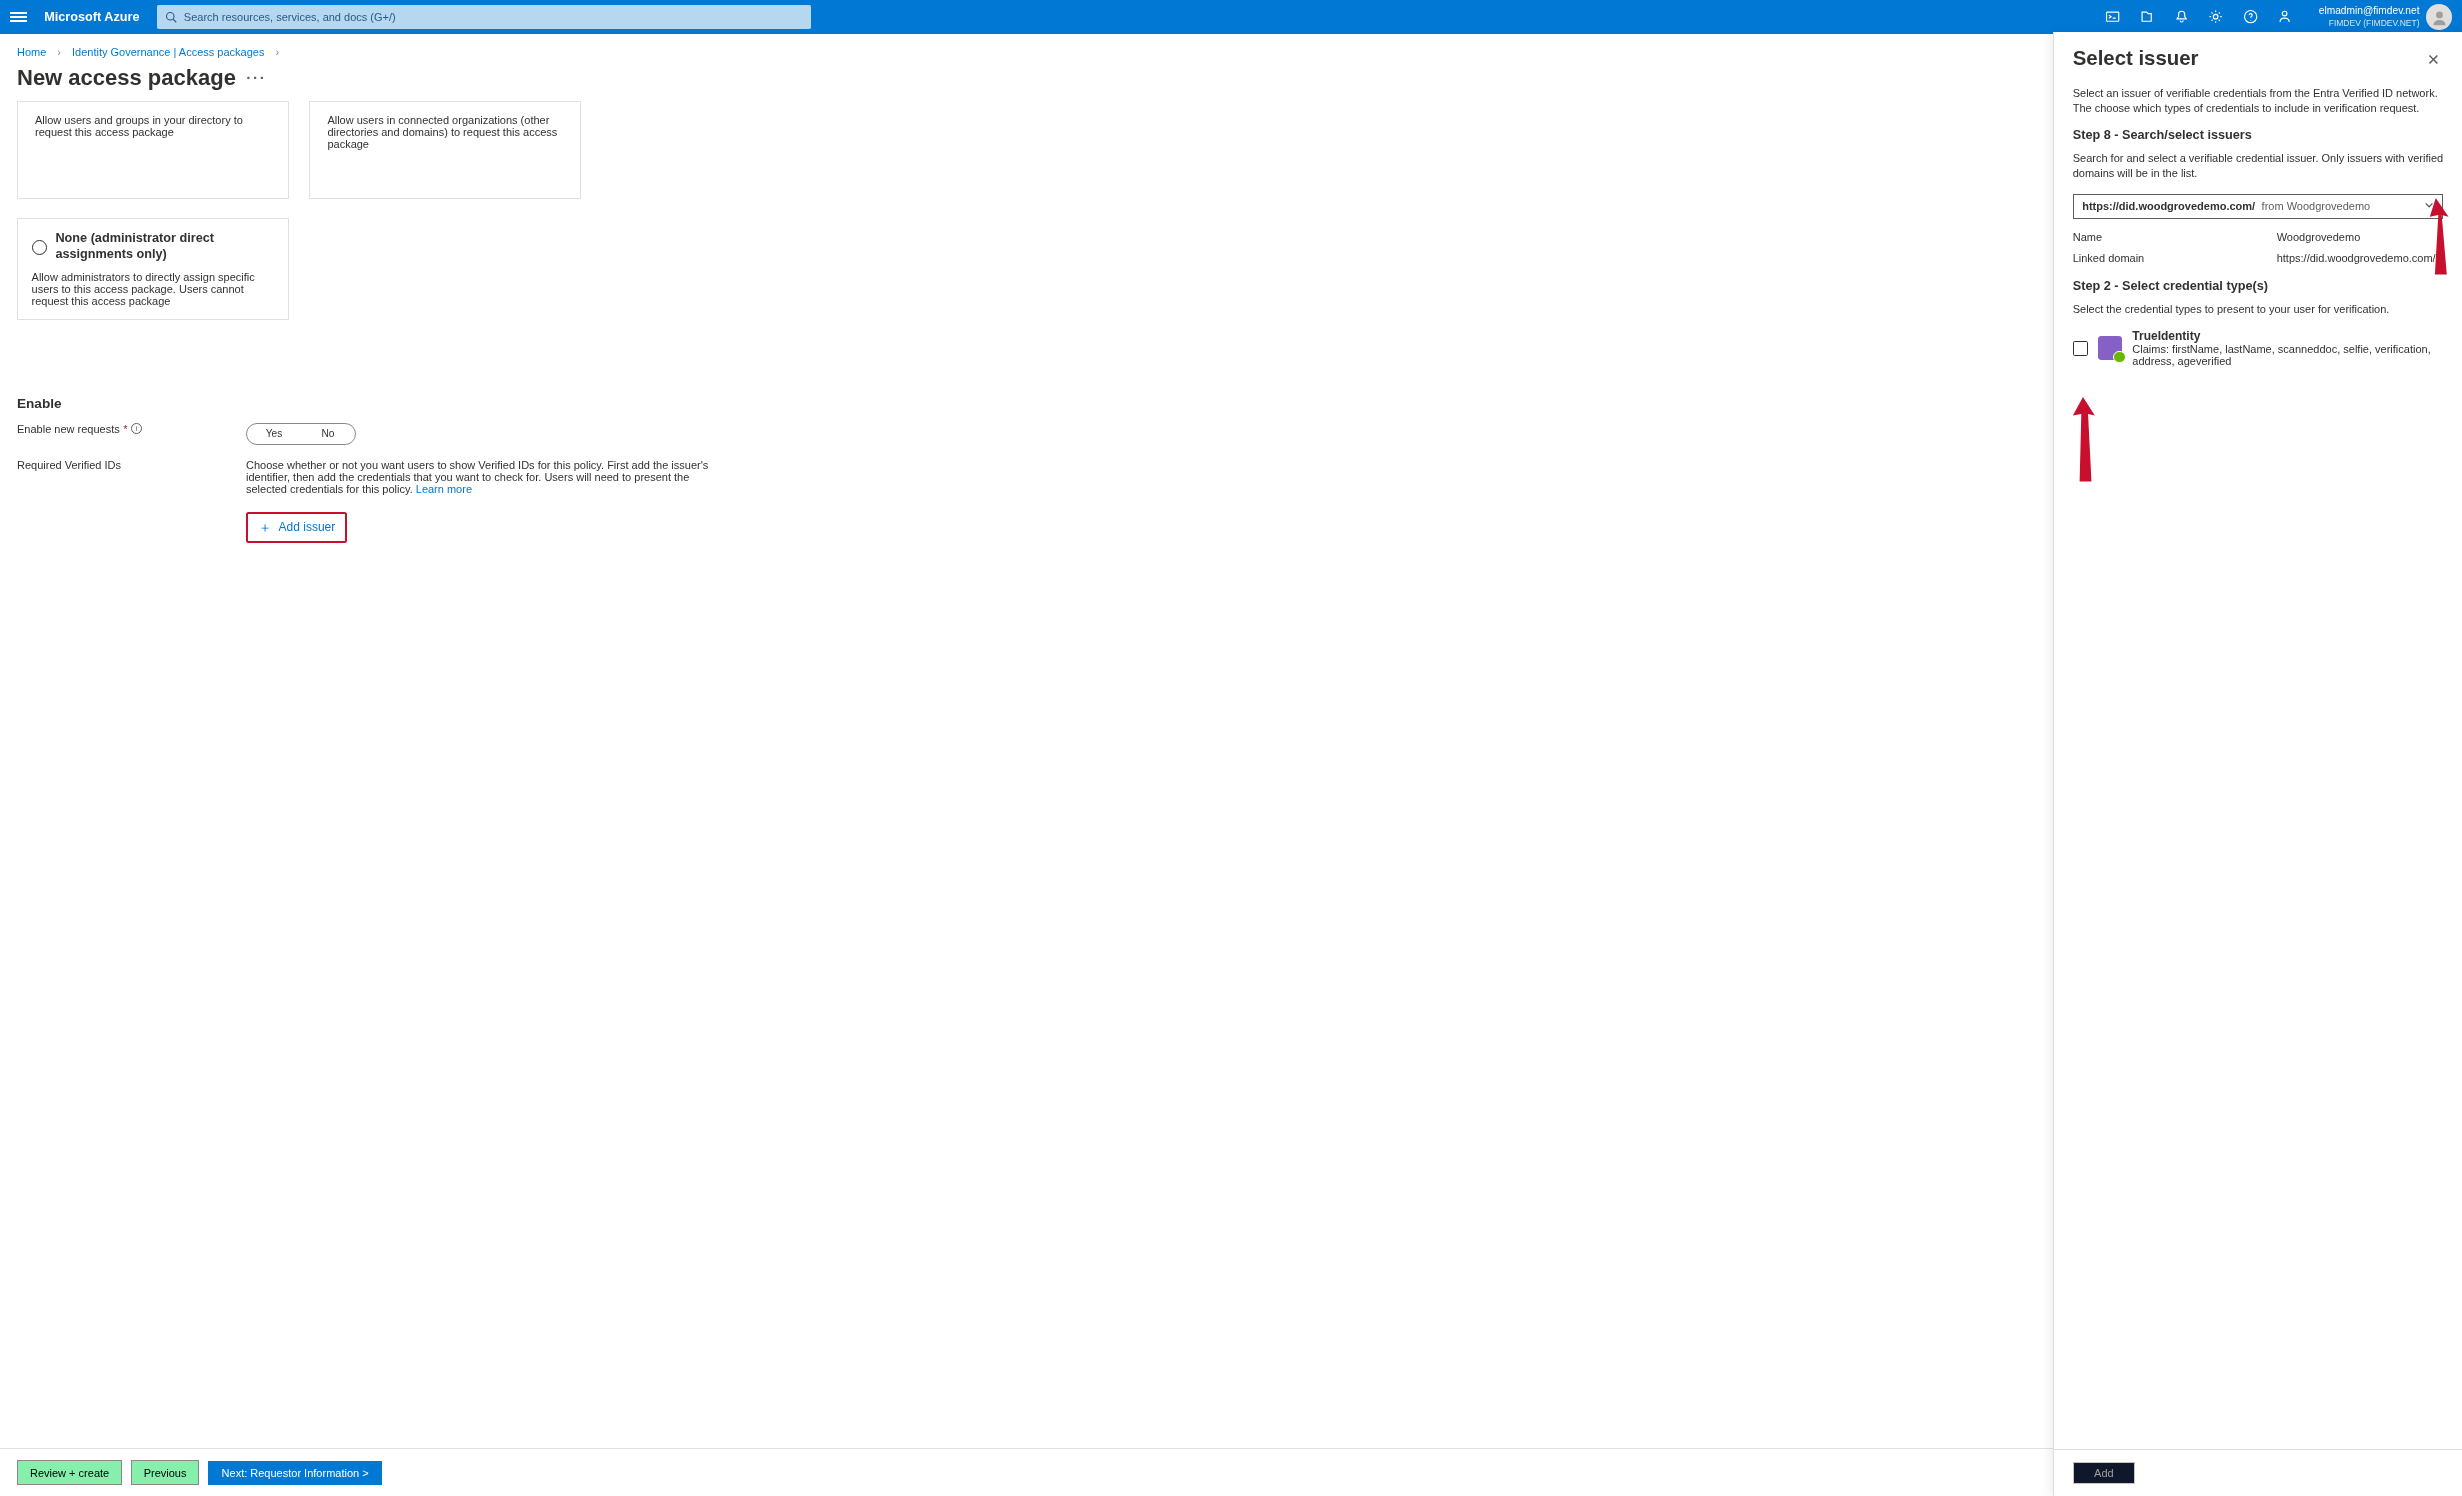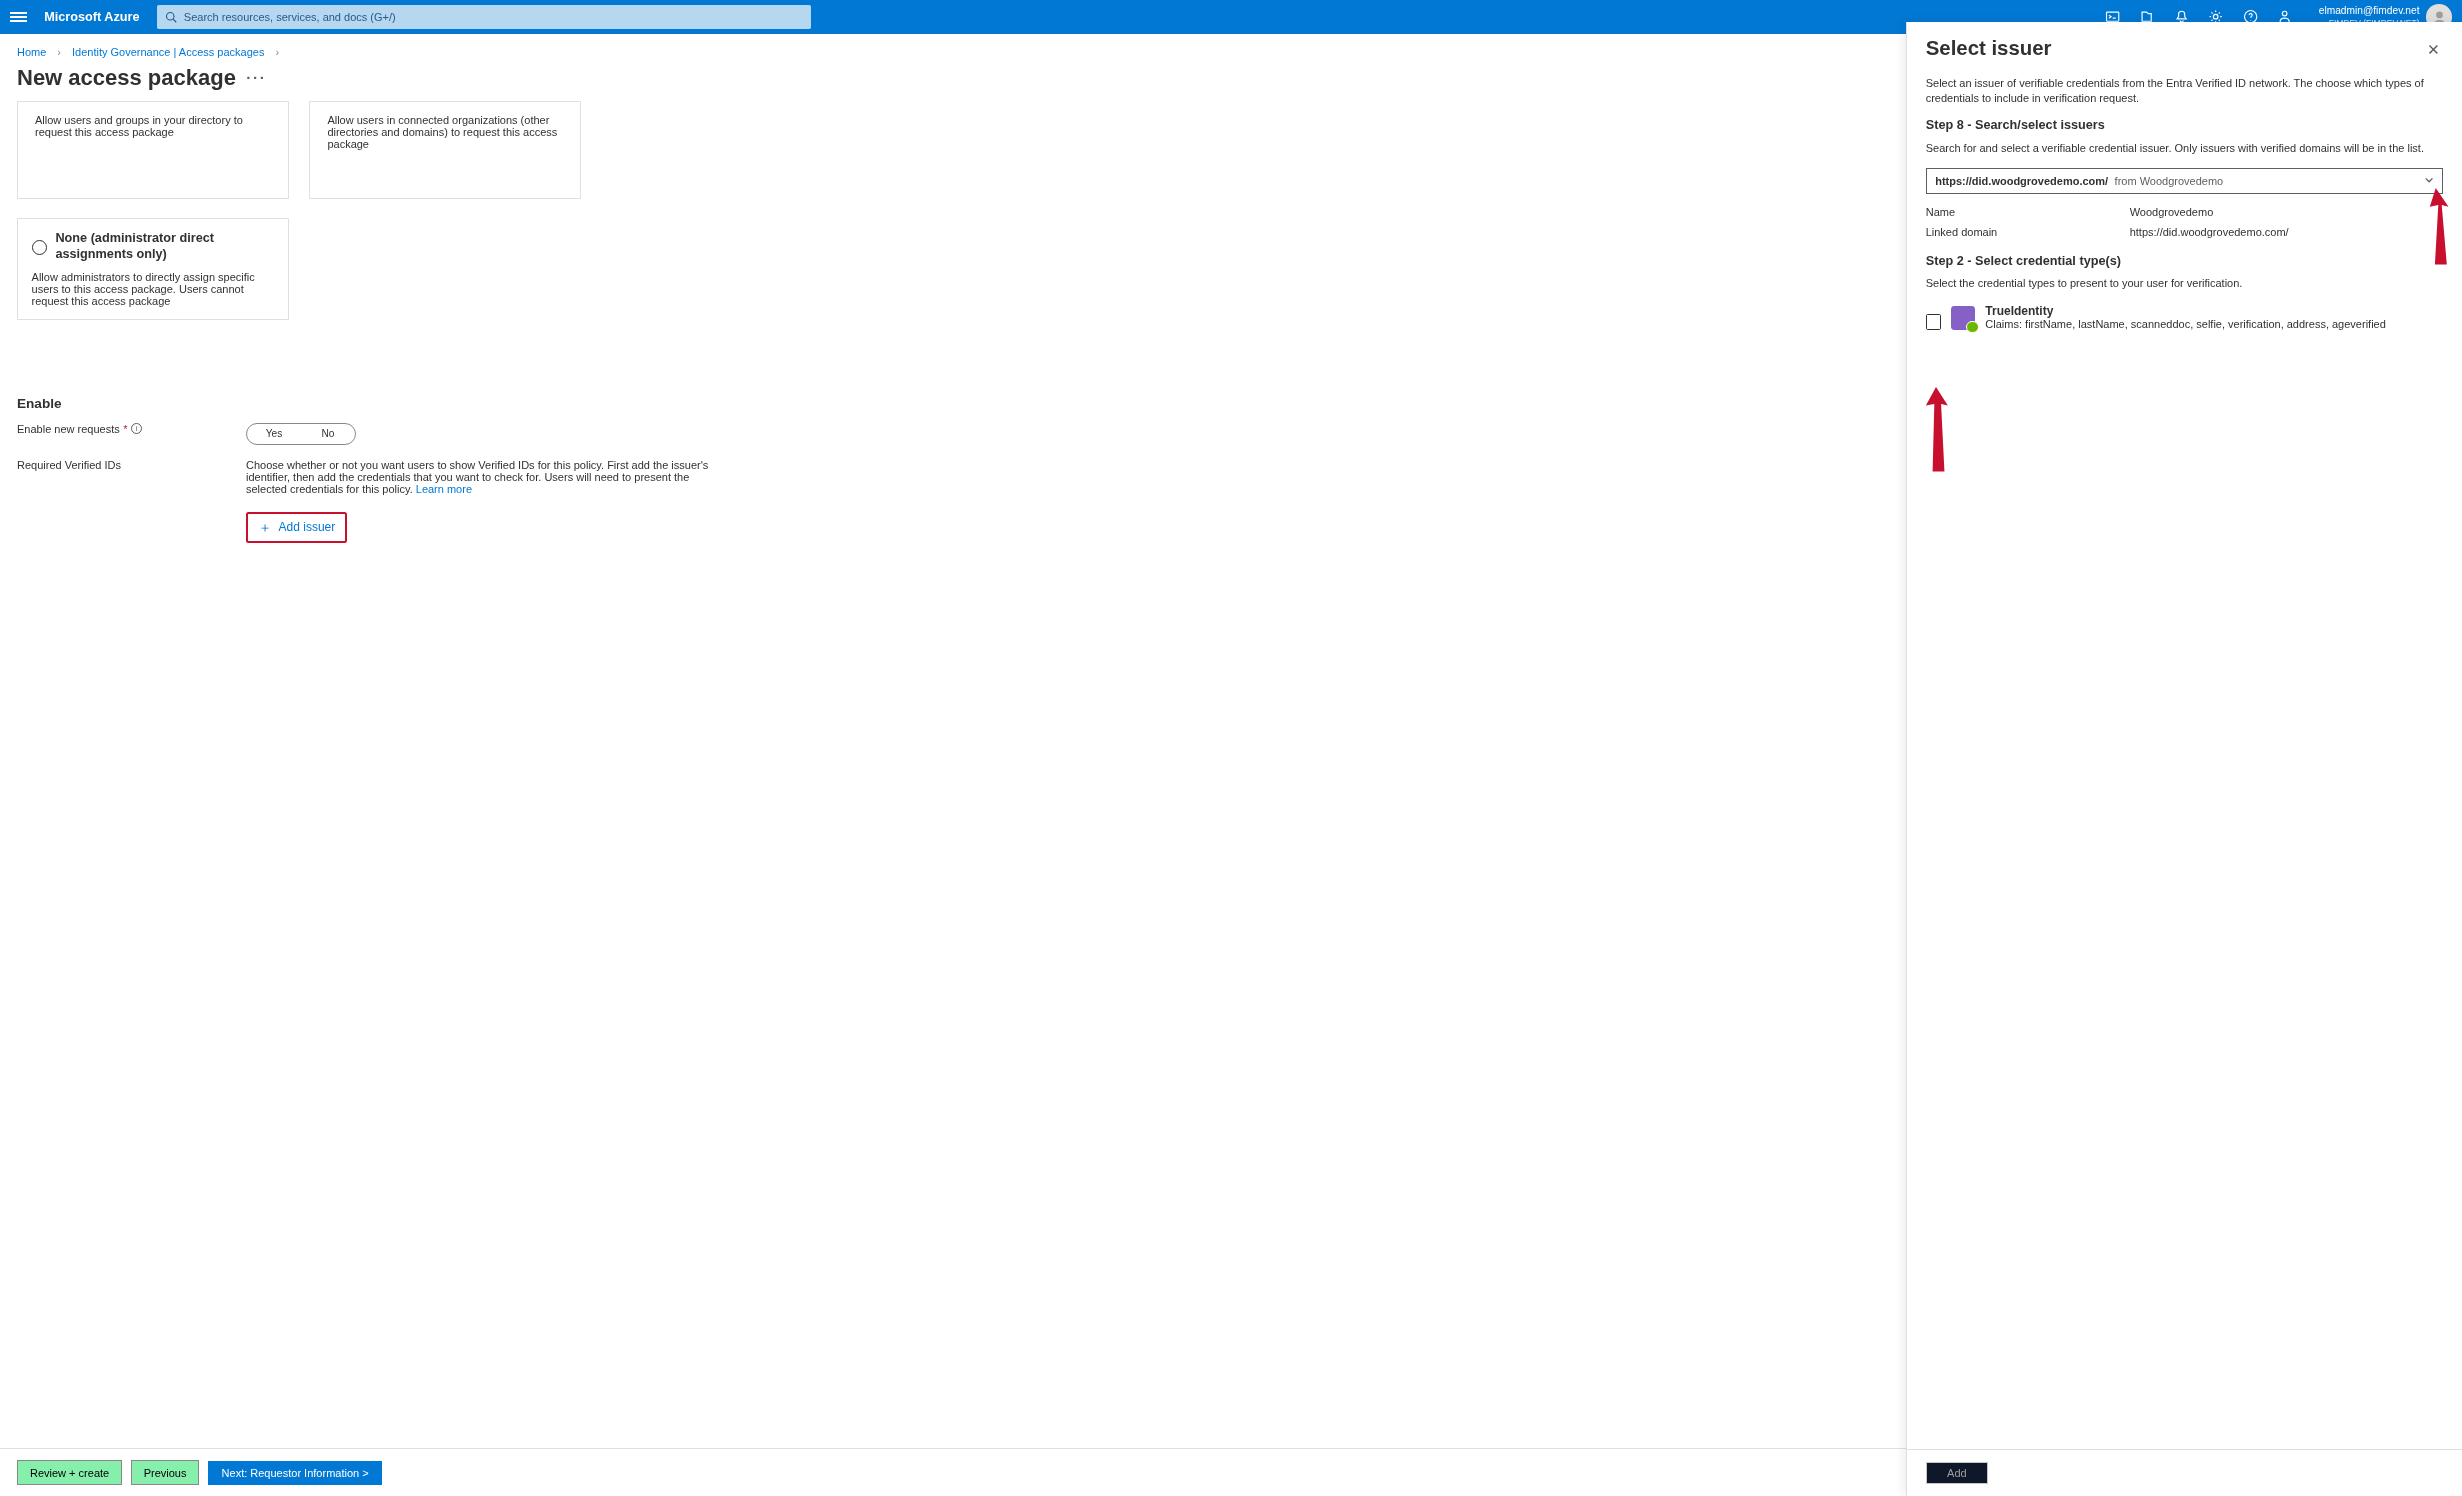--- a/index.html
+++ b/index.html
@@ -63,36 +63,36 @@
 
   .issuer-table { margin-top: 24px; width: 594px; }
   .issuer-table thead th { text-align:left; font-weight:600; font-size:11px; padding: 8.5px 6.8px; border-bottom: 0.8px solid #e1dfdd; }
 
   
   .footerbar { position: fixed; bottom: 0; left: 0; right: 0; height: 48px; background: #fff; border-top: 0.8px solid #e1dfdd; display: flex; align-items: center; gap: 8.5px; padding: 0 17px; z-index: 5; }
   .btn-secondary { border: 0.8px solid #8a8886; background: #86efac; padding: 5.1px 12px; font-size: 11px; cursor: pointer; }
   .btn-primary { border: none; background: #0078d4; color: #fff; padding: 6px 13.6px; font-size: 11px; cursor: pointer; }
 
   
-  .panel { position: fixed; top: 22px; right: 0; bottom: 0; width: 556px; background: #fff; border-left: 0.8px solid #e1dfdd; box-shadow: -3.4px 0 10.2px rgba(0,0,0,0.08); z-index: 20; display: flex; flex-direction: column; }
+  .panel { position: fixed; top: 32px; right: 0; bottom: 0; width: 409px; background: #fff; border-left: 0.8px solid #e1dfdd; box-shadow: -3.4px 0 10.2px rgba(0,0,0,0.08); z-index: 20; display: flex; flex-direction: column; }
   .panel-head { padding: 15.3px 18.7px 8.5px; display: flex; align-items: flex-start; justify-content: space-between; }
   .panel-head h2 { font-size: 20.4px; font-weight: 600; }
   .panel-close { background: none; border: none; font-size: 15.3px; cursor: pointer; color: #605e5c; padding: 3.4px; }
   .panel-body { padding: 5.1px 18.7px 17px; overflow-y: auto; flex: 1; }
   .panel-body p { font-size: 11px; color: #323130; margin-bottom: 12px; line-height: 1.4; }
   .panel-body h4 { font-size: 12.7px; font-weight: 600; margin: 8.5px 0 8.5px; }
   .issuer-select { border: 0.8px solid #605e5c; height: 25.5px; display: flex; align-items: center; padding: 0 8.5px; font-size: 11px; justify-content: space-between; cursor: pointer; margin-bottom: 12px; }
   .issuer-select .url { font-weight: 700; }
   .issuer-select .from { color: #605e5c; margin-left: 3.4px; }
   .chev { width: 10.2px; }
   .kv { display: flex; margin-bottom: 8.5px; font-size: 11px; }
   .kv .k { width: 204px; color: #323130; }
   .kv .v { color: #323130; }
 
-  .cred-item { display: flex; gap: 10.2px; margin-top: 12px; align-items: flex-end; }
+  .cred-item { display: flex; gap: 10.2px; margin-top: 12px; align-items: center; }
   .chk { width: 15.3px; height: 15.3px; border: 0.8px solid #323130; border-radius: 1.7px; flex-shrink: 0; margin-top: 1.7px; cursor: pointer; background:#fff; }
   .cred-icon { width: 24px; height: 24px; border-radius: 3.4px; background: #8661c5; position: relative; flex-shrink:0; }
   .cred-icon::after { content:""; position:absolute; right:-3.4px; bottom:-3.4px; width:10.2px; height:10.2px; background:#6bb700; border-radius:50%; border:1.7px solid #fff; }
   .cred-text .name { font-weight: 700; font-size: 12px; }
   .cred-text .claims { font-size: 11px; color: #323130; }
 
   .panel-foot { border-top: 0.8px solid #e1dfdd; padding: 12px 18.7px; }
   .btn-disabled { border: 0.8px solid #c8c6c4; background: #0f172a; color: #a19f9d; padding: 4.2px 20.4px; font-size: 11px; cursor: not-allowed; }
 
   

